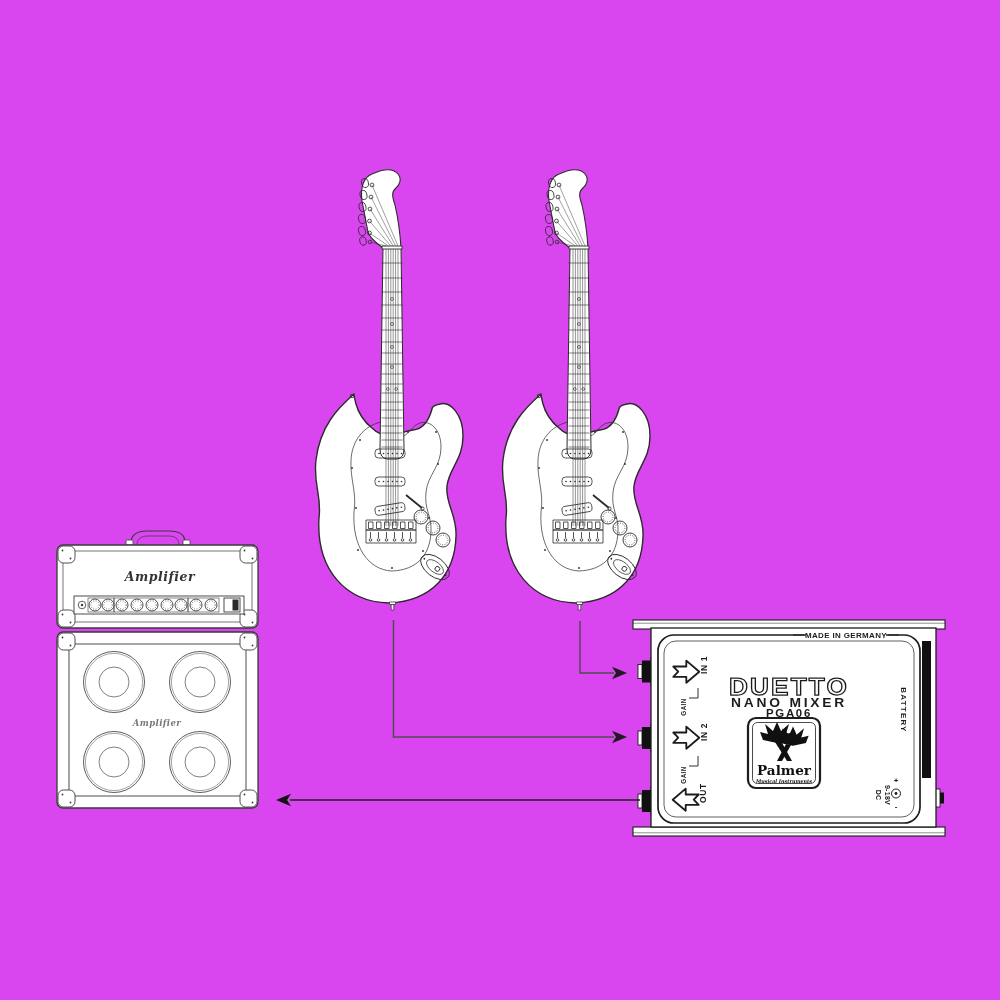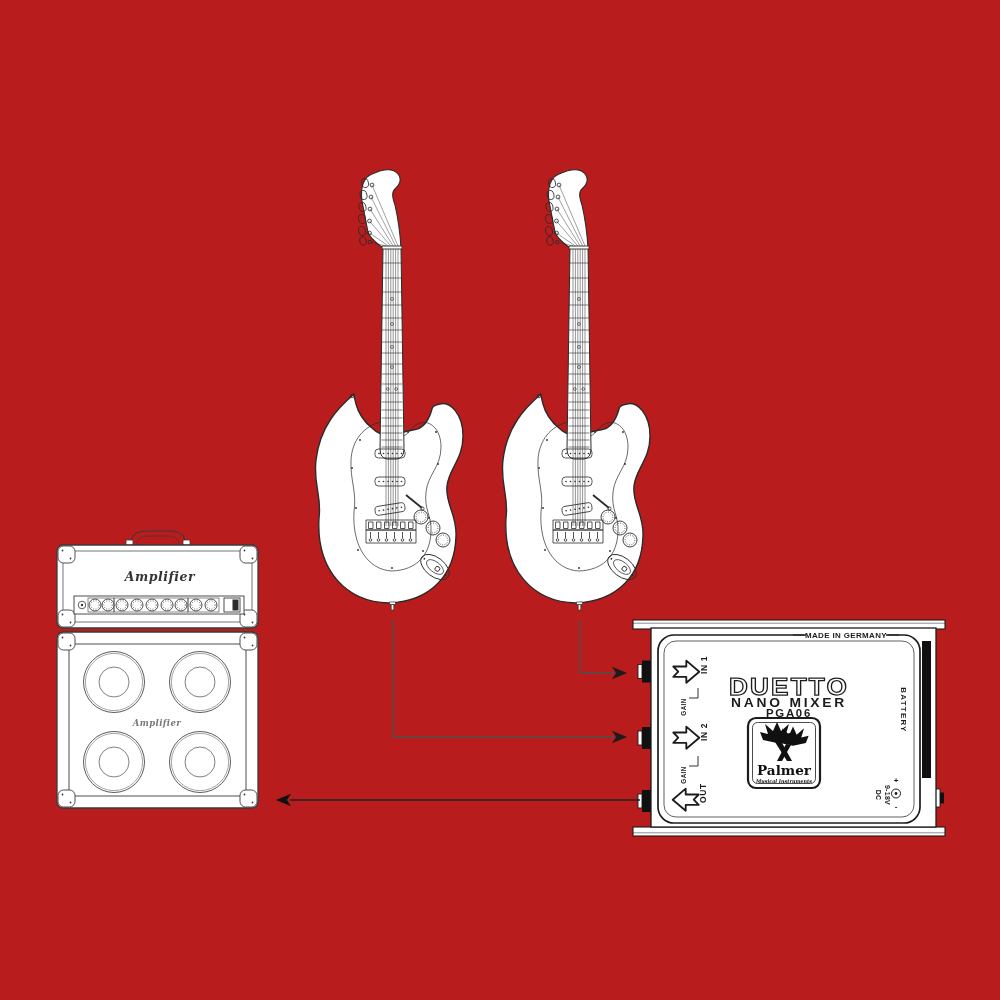--- a/index.html
+++ b/index.html
@@ -1,16 +1,16 @@
 <!DOCTYPE html>
 <html><head>
 <meta charset="utf-8">
 <style>
   html,body{margin:0;padding:0;background:#fff;}
-  .canvas{position:relative;width:1000px;height:1000px;background:#b91c1c;overflow:hidden;
+  .canvas{position:relative;width:1000px;height:1000px;background:#d946ef;overflow:hidden;
           font-family:"Liberation Sans",sans-serif;text-decoration:underline;}
   svg text{user-select:none;}
   .lbl{font-family:"Liberation Sans",sans-serif;font-weight:bold;fill:#1c1c1c;}
   .script{font-family:"DejaVu Serif","Liberation Serif",serif;font-style:italic;font-weight:bold;}
 </style>
 </head>
 <body>
 
 <div class="canvas">
 <svg width="1000" height="1000" viewBox="0 0 1000 1000">

